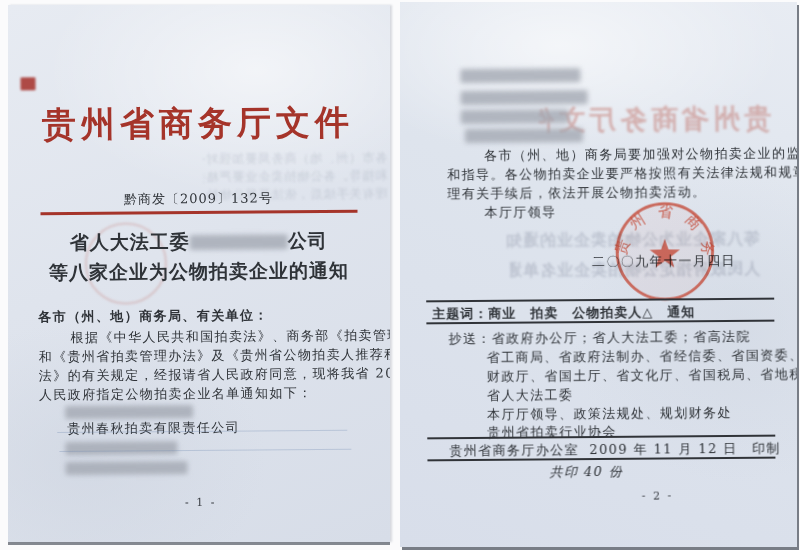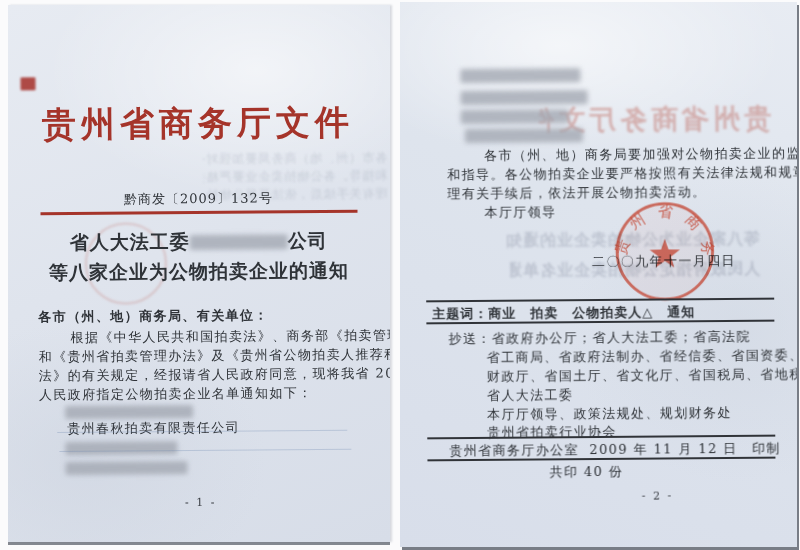--- a/index.html
+++ b/index.html
@@ -122,17 +122,17 @@
     <div class="t body-txt" style="left:86px;top:346px;">省工商局、省政府法制办、省经信委、省国资委、省</div>
     <div class="t body-txt" style="left:86px;top:365px;">财政厅、省国土厅、省文化厅、省国税局、省地税局，</div>
     <div class="t body-txt" style="left:86px;top:384px;">省人大法工委</div>
     <div class="t body-txt" style="left:86px;top:403px;">本厅厅领导、政策法规处、规划财务处</div>
     <div class="t body-txt" style="left:86px;top:421px;">贵州省拍卖行业协会</div>
 
     <div class="rule" style="left:26px;top:434px;width:348px;"></div>
     <div class="t body-txt" style="left:48px;top:439px;">贵州省商务厅办公室</div>
     <div class="t body-txt" style="left:188px;top:439px;">2009 年 11 月 12 日　印制</div>
     <div class="rule" style="left:26px;top:456px;width:348px;"></div>
-    <div class="t body-txt" style="left:148px;top:461px;">共印 40 份</div>
+    <div class="t body-txt" style="left:148px;top:461px;font-style:italic;">共印 40 份</div>
 
     <div class="t pagenum" style="left:240px;top:488px;">- 2 -</div>
   </div>
 </div>
 
 </body></html>

